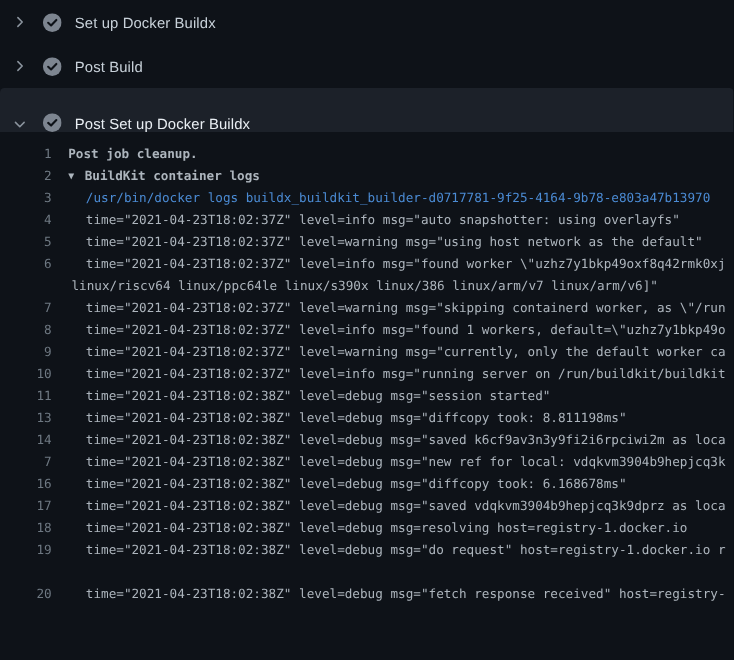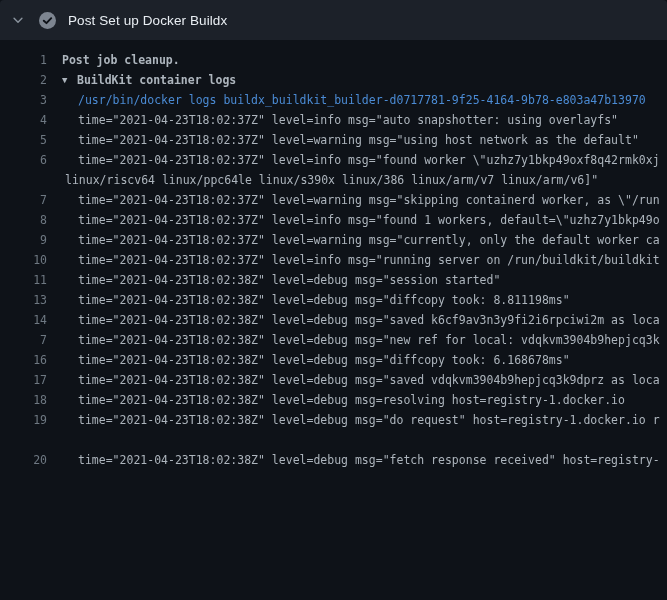--- a/index.html
+++ b/index.html
@@ -13,20 +13,21 @@
   
   .steps{width:100%;}
   .step-row{
     display:flex;align-items:center;
     height:40px;
     cursor:pointer;
   }
   .step-row.expanded{
     background:#1c2129;
     border-radius:4px 4px 0 0;
+    align-items:flex-end;
   }
   .chev{
     width:14px;height:14px;
     margin-left:11px;
     display:flex;align-items:center;justify-content:center;
     flex:none;
   }
   .chev svg{display:block;}
   .check{
     width:17px;height:17px;
@@ -81,22 +82,50 @@
     color:#adb5bd;
   }
 </style>
 </head>
 <body>
 
 <div class="app">
 
   <div class="steps">
 
+    <div class="step-row">
+      <span class="chev">
+        <svg width="14" height="14" viewBox="0 0 16 16">
+            <path d="M6 3.5 L10.5 8 L6 12.5" fill="none" stroke="#8b949e" stroke-width="1.6" stroke-linecap="round" stroke-linejoin="round"></path>
+          </svg>
+      </span>
+      <span class="check">
+        <svg width="17" height="17" viewBox="0 0 16 16">
+            <circle cx="8" cy="8" r="8" fill="#7d8590"></circle>
+            <path d="M4.5 8.2 L7 10.5 L11.5 5.8" fill="none" stroke="#0e1218" stroke-width="1.8" stroke-linecap="round" stroke-linejoin="round"></path>
+          </svg>
+      </span>
+      <span class="step-label">Set up Docker Buildx</span>
+    </div>
 
 
+    <div class="step-row">
+      <span class="chev">
+        <svg width="14" height="14" viewBox="0 0 16 16">
+            <path d="M6 3.5 L10.5 8 L6 12.5" fill="none" stroke="#8b949e" stroke-width="1.6" stroke-linecap="round" stroke-linejoin="round"></path>
+          </svg>
+      </span>
+      <span class="check">
+        <svg width="17" height="17" viewBox="0 0 16 16">
+            <circle cx="8" cy="8" r="8" fill="#7d8590"></circle>
+            <path d="M4.5 8.2 L7 10.5 L11.5 5.8" fill="none" stroke="#0e1218" stroke-width="1.8" stroke-linecap="round" stroke-linejoin="round"></path>
+          </svg>
+      </span>
+      <span class="step-label">Post Build</span>
+    </div>
 
     <div class="step-row expanded">
       <span class="chev">
         <svg width="14" height="14" viewBox="0 0 16 16">
             <path d="M3.5 6 L8 10.5 L12.5 6" fill="none" stroke="#8b949e" stroke-width="1.6" stroke-linecap="round" stroke-linejoin="round"></path>
           </svg>
       </span>
       <span class="check">
         <svg width="17" height="17" viewBox="0 0 16 16">
             <circle cx="8" cy="8" r="8" fill="#7d8590"></circle>

